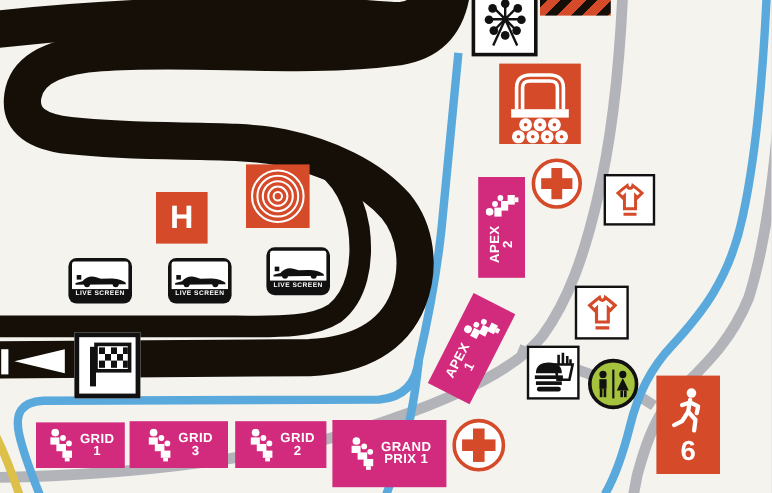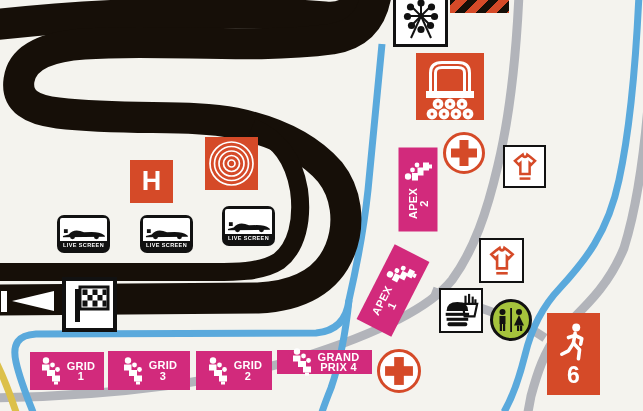--- a/index.html
+++ b/index.html
@@ -214,35 +214,35 @@
           <rect x="8" y="13" width="8" height="6"></rect>
           <rect x="13" y="18.5" width="8" height="6"></rect>
           <rect x="15" y="24.5" width="4" height="3"></rect>
         </g>
     </svg>
     <div class="stand-label">
       <span>GRID</span>
         <span>2</span>
     </div>
   </div>
-  <div class="stand" style="left:277px;top:350px;width:95px;height:24px;">
+  <div class="stand" style="left:277px;top:350px;width:95px;height:56px;">
     <svg width="24" height="28" viewBox="0 0 24 28">
       <g fill="#fff">
           <circle cx="7" cy="3.5" r="3.2"></circle>
           <circle cx="13.5" cy="8" r="2.4"></circle>
           <circle cx="18.5" cy="12.5" r="2.4"></circle>
       <rect x="3" y="7.5" width="7.5" height="6"></rect>
           <rect x="8" y="13" width="8" height="6"></rect>
           <rect x="13" y="18.5" width="8" height="6"></rect>
           <rect x="15" y="24.5" width="4" height="3"></rect>
         </g>
     </svg>
     <div class="stand-label">
       <span>GRAND</span>
-        <span>PRIX 4</span>
+        <span>PRIX 1</span>
     </div>
   </div>
 
   <div class="poi med" style="left:377px;top:349px;width:44px;height:44px;">
     <svg width="30" height="30" viewBox="0 0 28 28">
       <g fill="var(--accent-orange)">
           <rect x="1" y="9.5" width="26" height="9"></rect>
           <rect x="9.5" y="1" width="9" height="26"></rect>
         </g>
     </svg>

